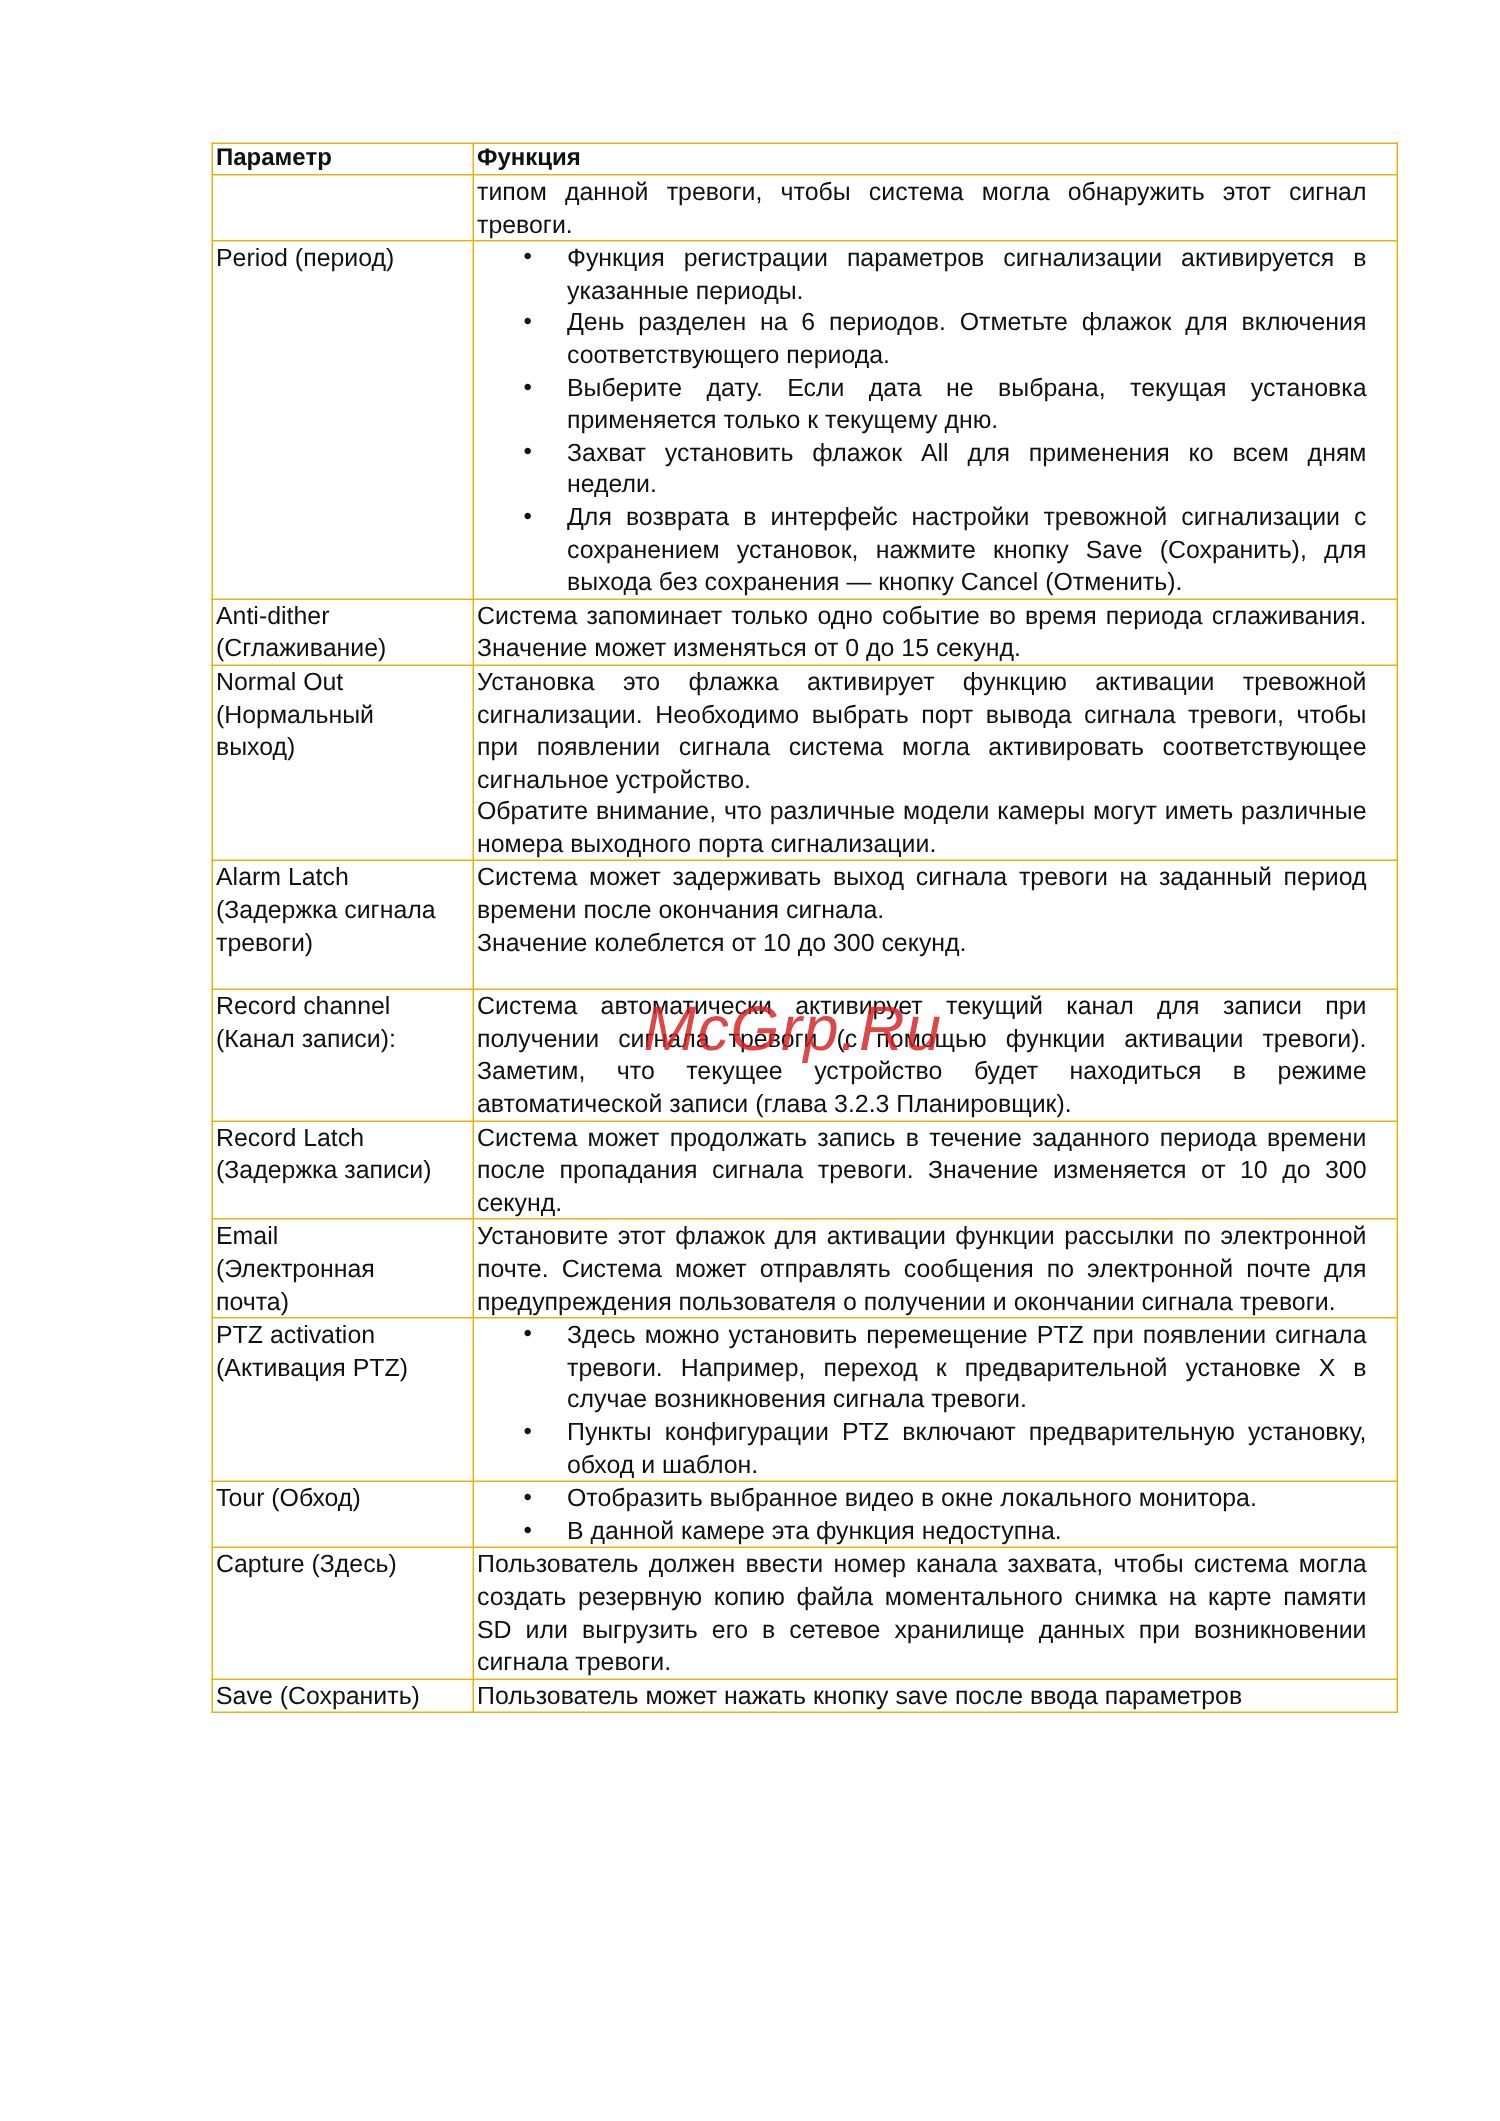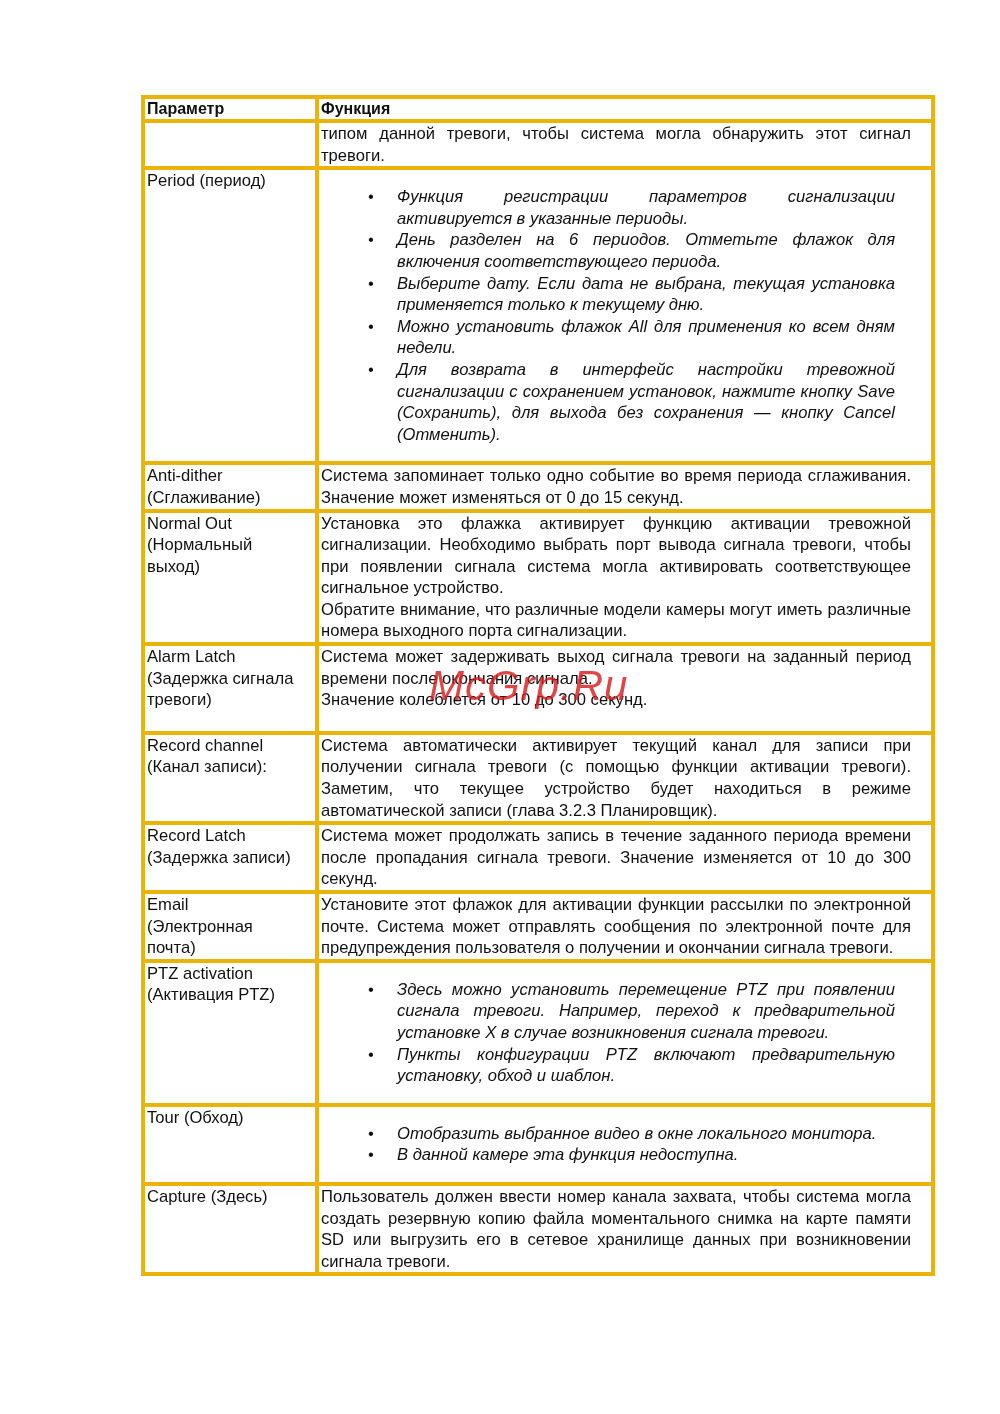--- a/index.html
+++ b/index.html
@@ -3,30 +3,30 @@
 <meta charset="utf-8">
 <style>
   html, body { margin: 0; padding: 0; background: #ffffff; }
   body { width: 1000px; height: 1414px; position: relative; overflow: hidden;
          font-family: "Liberation Sans", sans-serif; color: #111; }
   .page { position: absolute; left: 141px; top: 95px; width: 790px; }
   table.params { border-collapse: collapse; width: 790px; table-layout: fixed; }
   table.params col.c1 { width: 174px; }
   table.params col.c2 { width: 616px; }
   table.params td, table.params th {
-    border: 4px solid #eab308;
+    border: 1px solid #eab308;
     vertical-align: top;
     font-size: 16.6px;
     line-height: 21.6px;
     padding: 0 20px 0 2px;
   }
   table.params th { text-align: left; font-weight: bold; font-size: 16px; line-height: 20px; }
   td.func { text-align: justify; }
   td.param { text-align: left; }
-  ul.bullets { margin: 16px; padding: 0 0 0 60px; list-style: none; font-style: italic; }
+  ul.bullets { margin: 0; padding: 0 0 0 60px; list-style: none; }
   ul.bullets li { position: relative; text-align: justify; }
   ul.bullets li::before { content: "\2022"; position: absolute; left: -29px; top: 0; font-size: 16px; }
   .note { font-weight: normal; display: block; text-align: justify; }
   .p { display: block; }
   .spacer-row td.func { padding-bottom: 20px; margin-left: 29px; }
   .watermark {
     position: absolute; left: 429px; top: 662px;
     font-family: "Liberation Sans", sans-serif; font-style: italic;
     font-size: 42px; color: rgba(214, 30, 30, 0.82); letter-spacing: 1px;
     pointer-events: none;
@@ -53,21 +53,21 @@
     </tr>
 
 
     <tr>
       <td class="param">Period (период)</td>
       <td class="func">
         <ul class="bullets">
           <li>Функция регистрации параметров сигнализации активируется в указанные периоды.</li>
           <li>День разделен на 6 периодов. Отметьте флажок для включения соответствующего периода.</li>
           <li>Выберите дату. Если дата не выбрана, текущая установка применяется только к текущему дню.</li>
-          <li>Можно установить флажок All для применения ко всем дням недели.</li>
+          <li>Захват установить флажок All для применения ко всем дням недели.</li>
           <li>Для возврата в интерфейс настройки тревожной сигнализации с сохранением установок, нажмите кнопку Save (Сохранить), для выхода без сохранения — кнопку Cancel (Отменить).</li>
         </ul>
       </td>
     </tr>
 
     <tr>
       <td class="param">Anti-dither (Сглаживание)</td>
       <td class="func">Система запоминает только одно событие во время периода сглаживания. Значение может изменяться от 0 до 15 секунд.</td>
     </tr>
 
@@ -121,17 +121,21 @@
         </ul>
       </td>
     </tr>
 
     <tr>
       <td class="param">Capture (Здесь)</td>
       <td class="func">Пользователь должен ввести номер канала захвата, чтобы система могла создать резервную копию файла моментального снимка на карте памяти SD или выгрузить его в сетевое хранилище данных при возникновении сигнала тревоги.</td>
     </tr>
 
 
+    <tr>
+      <td class="param">Save (Сохранить)</td>
+      <td class="func">Пользователь может нажать кнопку save после ввода параметров</td>
+    </tr>
   </tbody>
     </table>
 </div>
 
 <div class="watermark">McGrp.Ru</div>
 
 </body></html>

